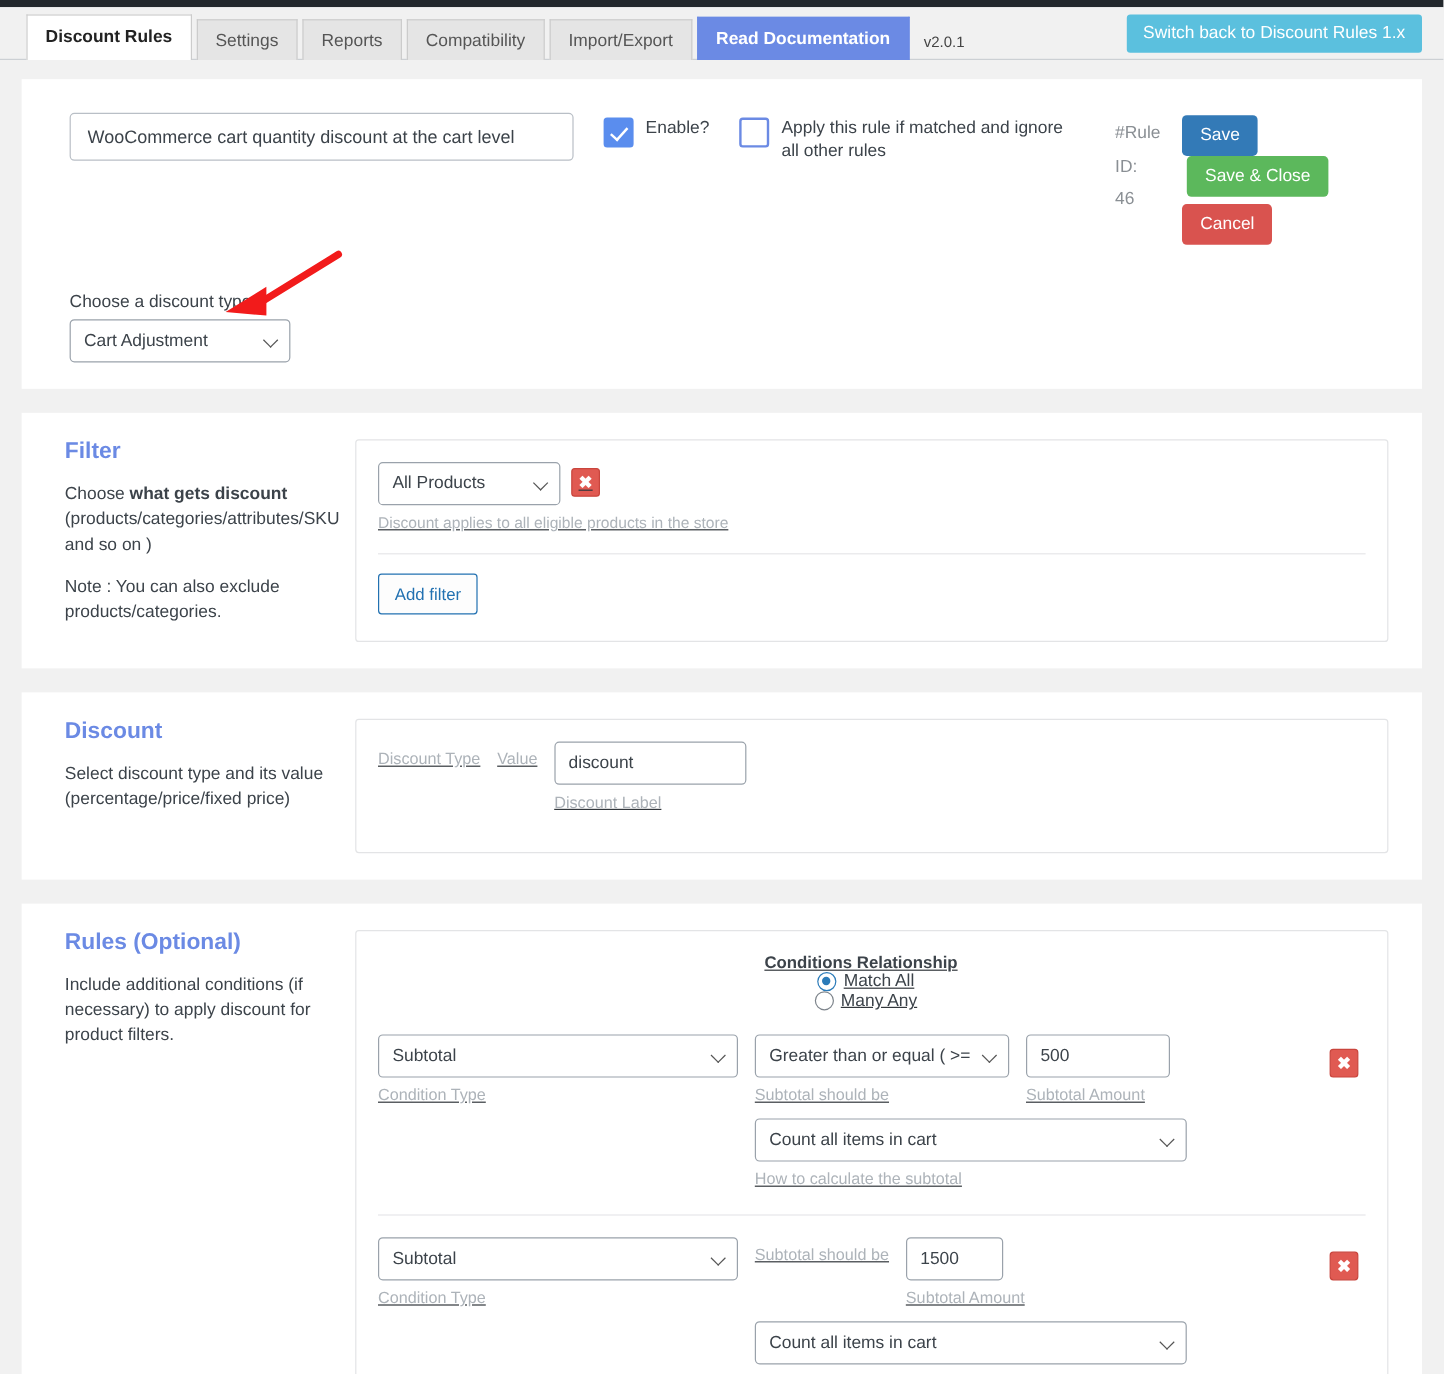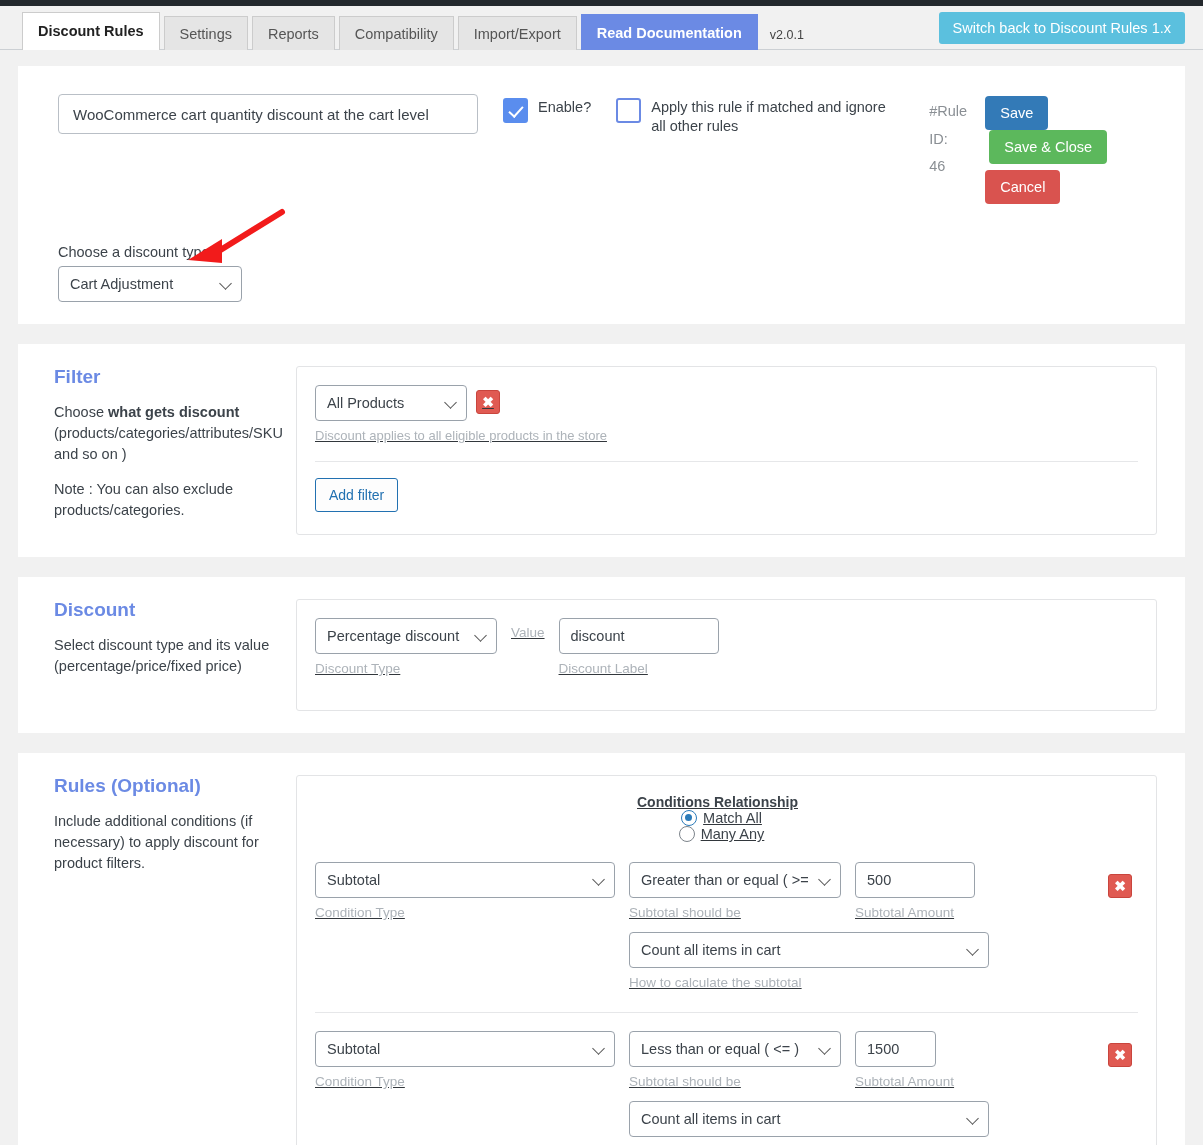--- a/index.html
+++ b/index.html
@@ -430,25 +430,20 @@
 
   <div class="card">
     <div class="sect">
       <div class="sect-left">
         <div class="sect-title">Discount</div>
         <p class="sect-desc">Select discount type and its value (percentage/price/fixed price)</p>
       </div>
       <div class="sect-right" style="padding-bottom:34px;">
         <div class="row">
           <div class="field">
-            <div class="sel-wrap">
-              <select class="sel" style="width:182px;">
-                <option>Percentage discount</option>
-              </select>
-            </div>
             <div class="sublbl">Discount Type</div>
           </div>
           <div class="field">
             <div class="sublbl">Value</div>
           </div>
           <div class="field">
             <input class="txt" style="width: 160px;" type="text" value="discount">
             <div class="sublbl">Discount Label</div>
           </div>
         </div>
@@ -516,25 +511,20 @@
           <div class="row">
             <div class="field">
               <div class="sel-wrap">
                 <select class="sel" style="width:300px;">
                   <option>Subtotal</option>
                 </select>
               </div>
               <div class="sublbl">Condition Type</div>
             </div>
             <div class="field">
-              <div class="sel-wrap">
-                <select class="sel" style="width:212px;">
-                  <option>Less than or equal ( &lt;= )</option>
-                </select>
-              </div>
               <div class="sublbl">Subtotal should be</div>
             </div>
             <div class="field">
               <input class="txt" style="width: 81px;" type="text" value="1500">
               <div class="sublbl">Subtotal Amount</div>
             </div>
             <button class="xbtn cond-x">✖</button>
           </div>
           <div style="margin-left:314px;margin-top:12px;">
             <div class="sel-wrap">

